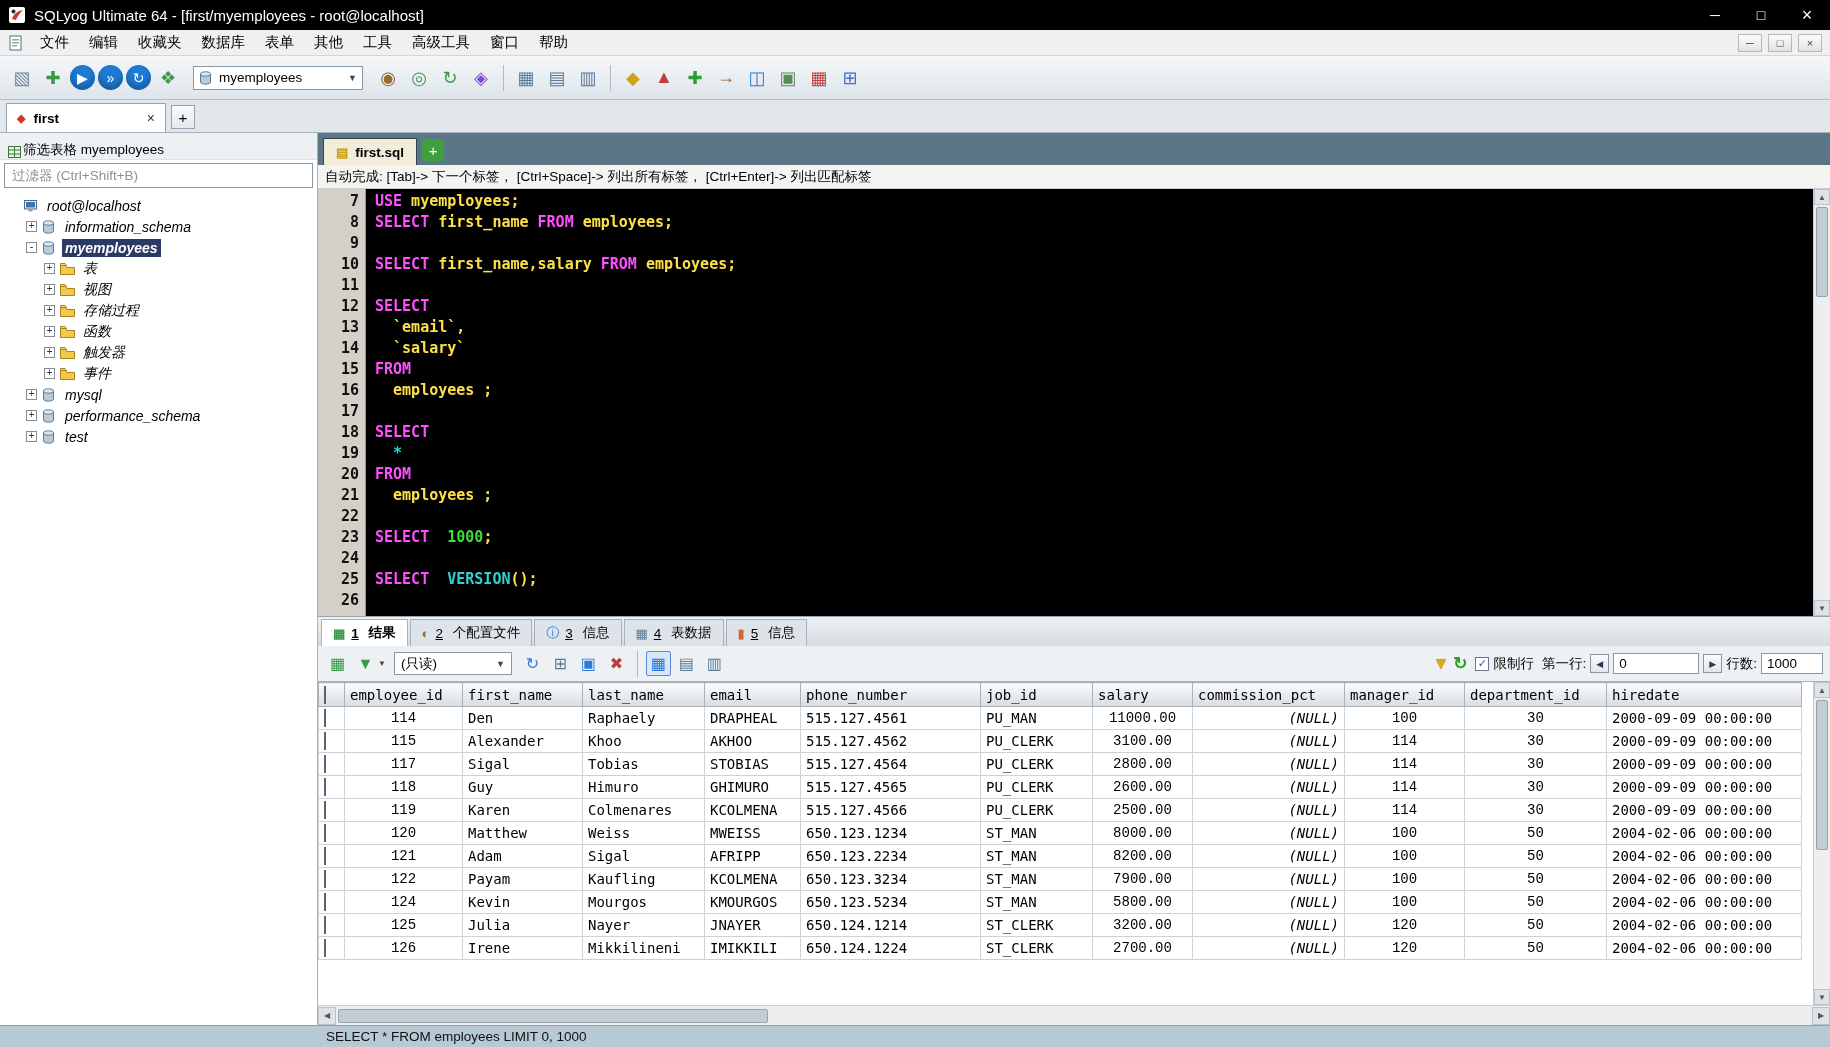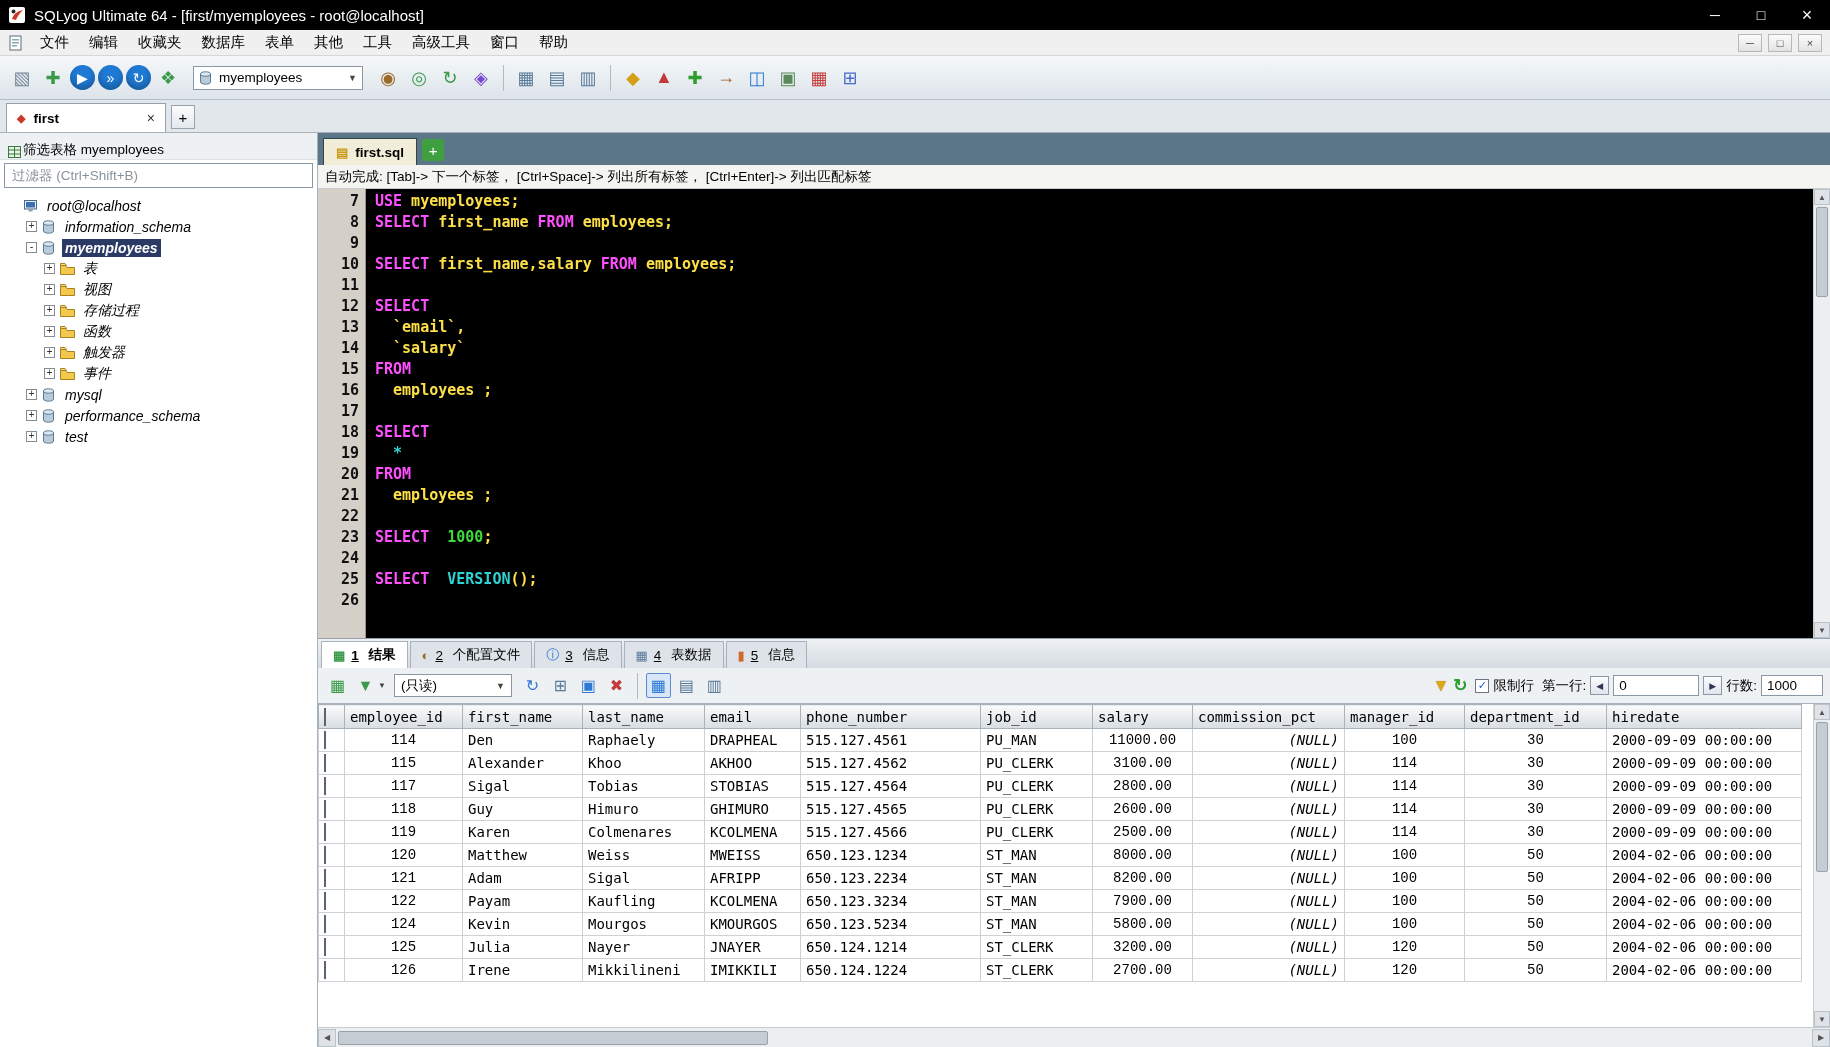--- a/index.html
+++ b/index.html
@@ -660,14 +660,17 @@
       <div class="hscroll">
         <span class="hs-btn">◀</span>
         <span class="hs-thumb"></span>
         <span class="hs-fill"></span>
         <span class="hs-btn">▶</span>
       </div>
 
     </div>
   </div>
 
+  <div class="statusbar">
+    <span>SELECT * FROM employees LIMIT 0, 1000</span>
+  </div>
 
 </div>
 
 </body></html>

